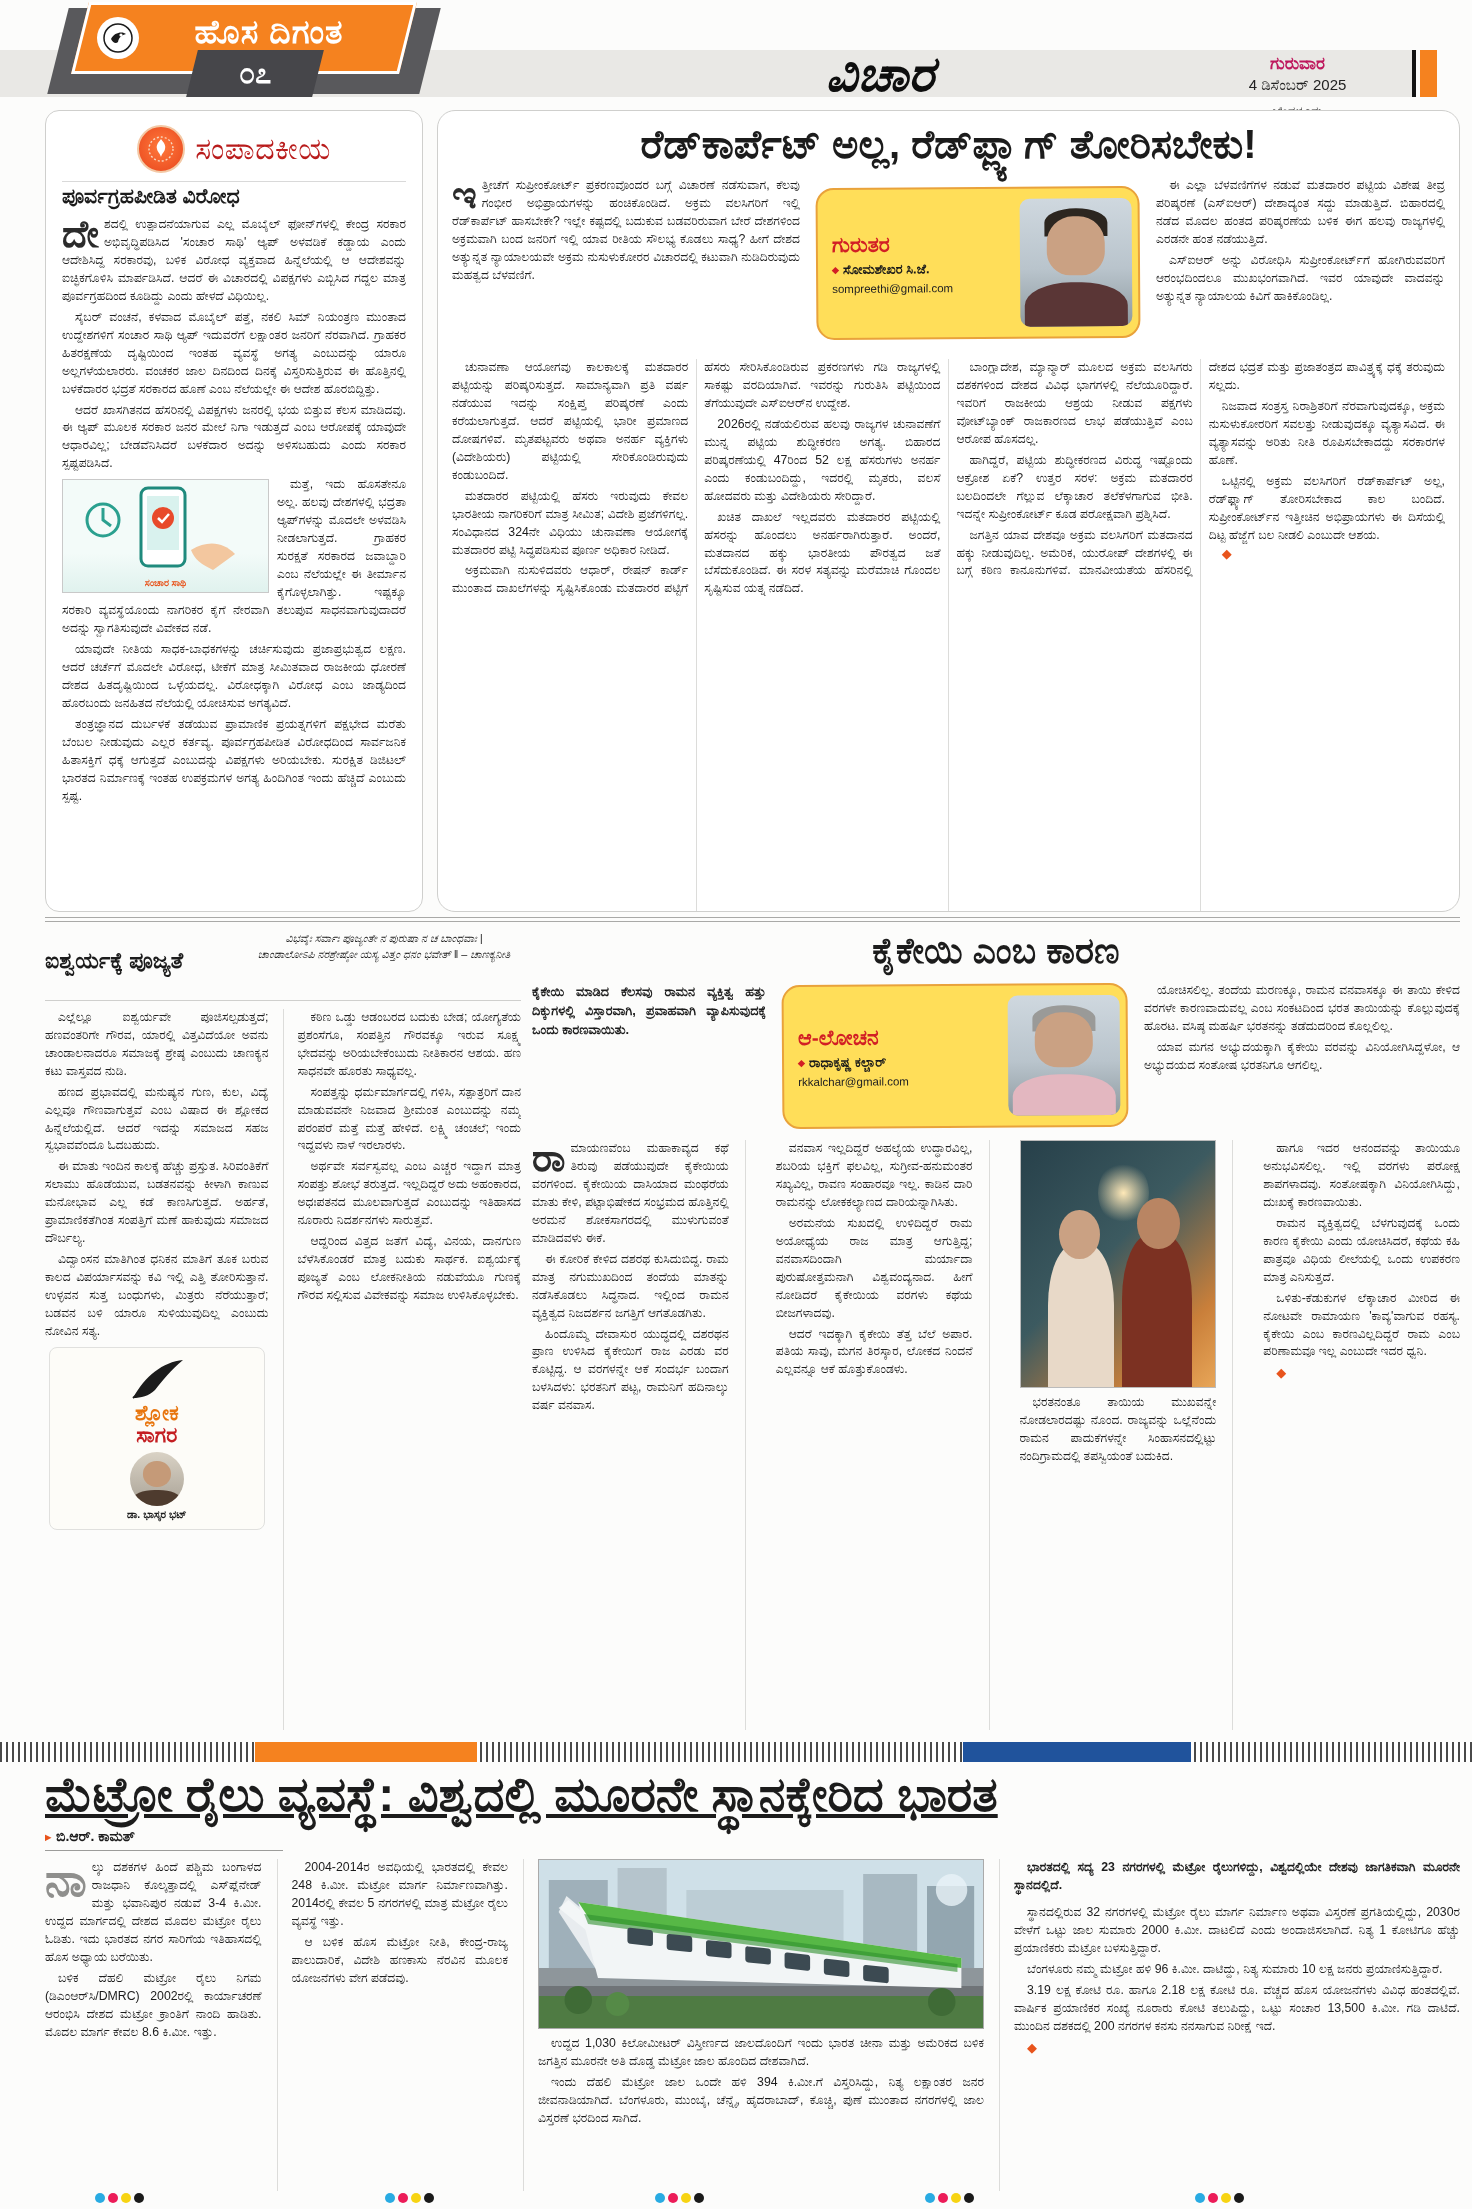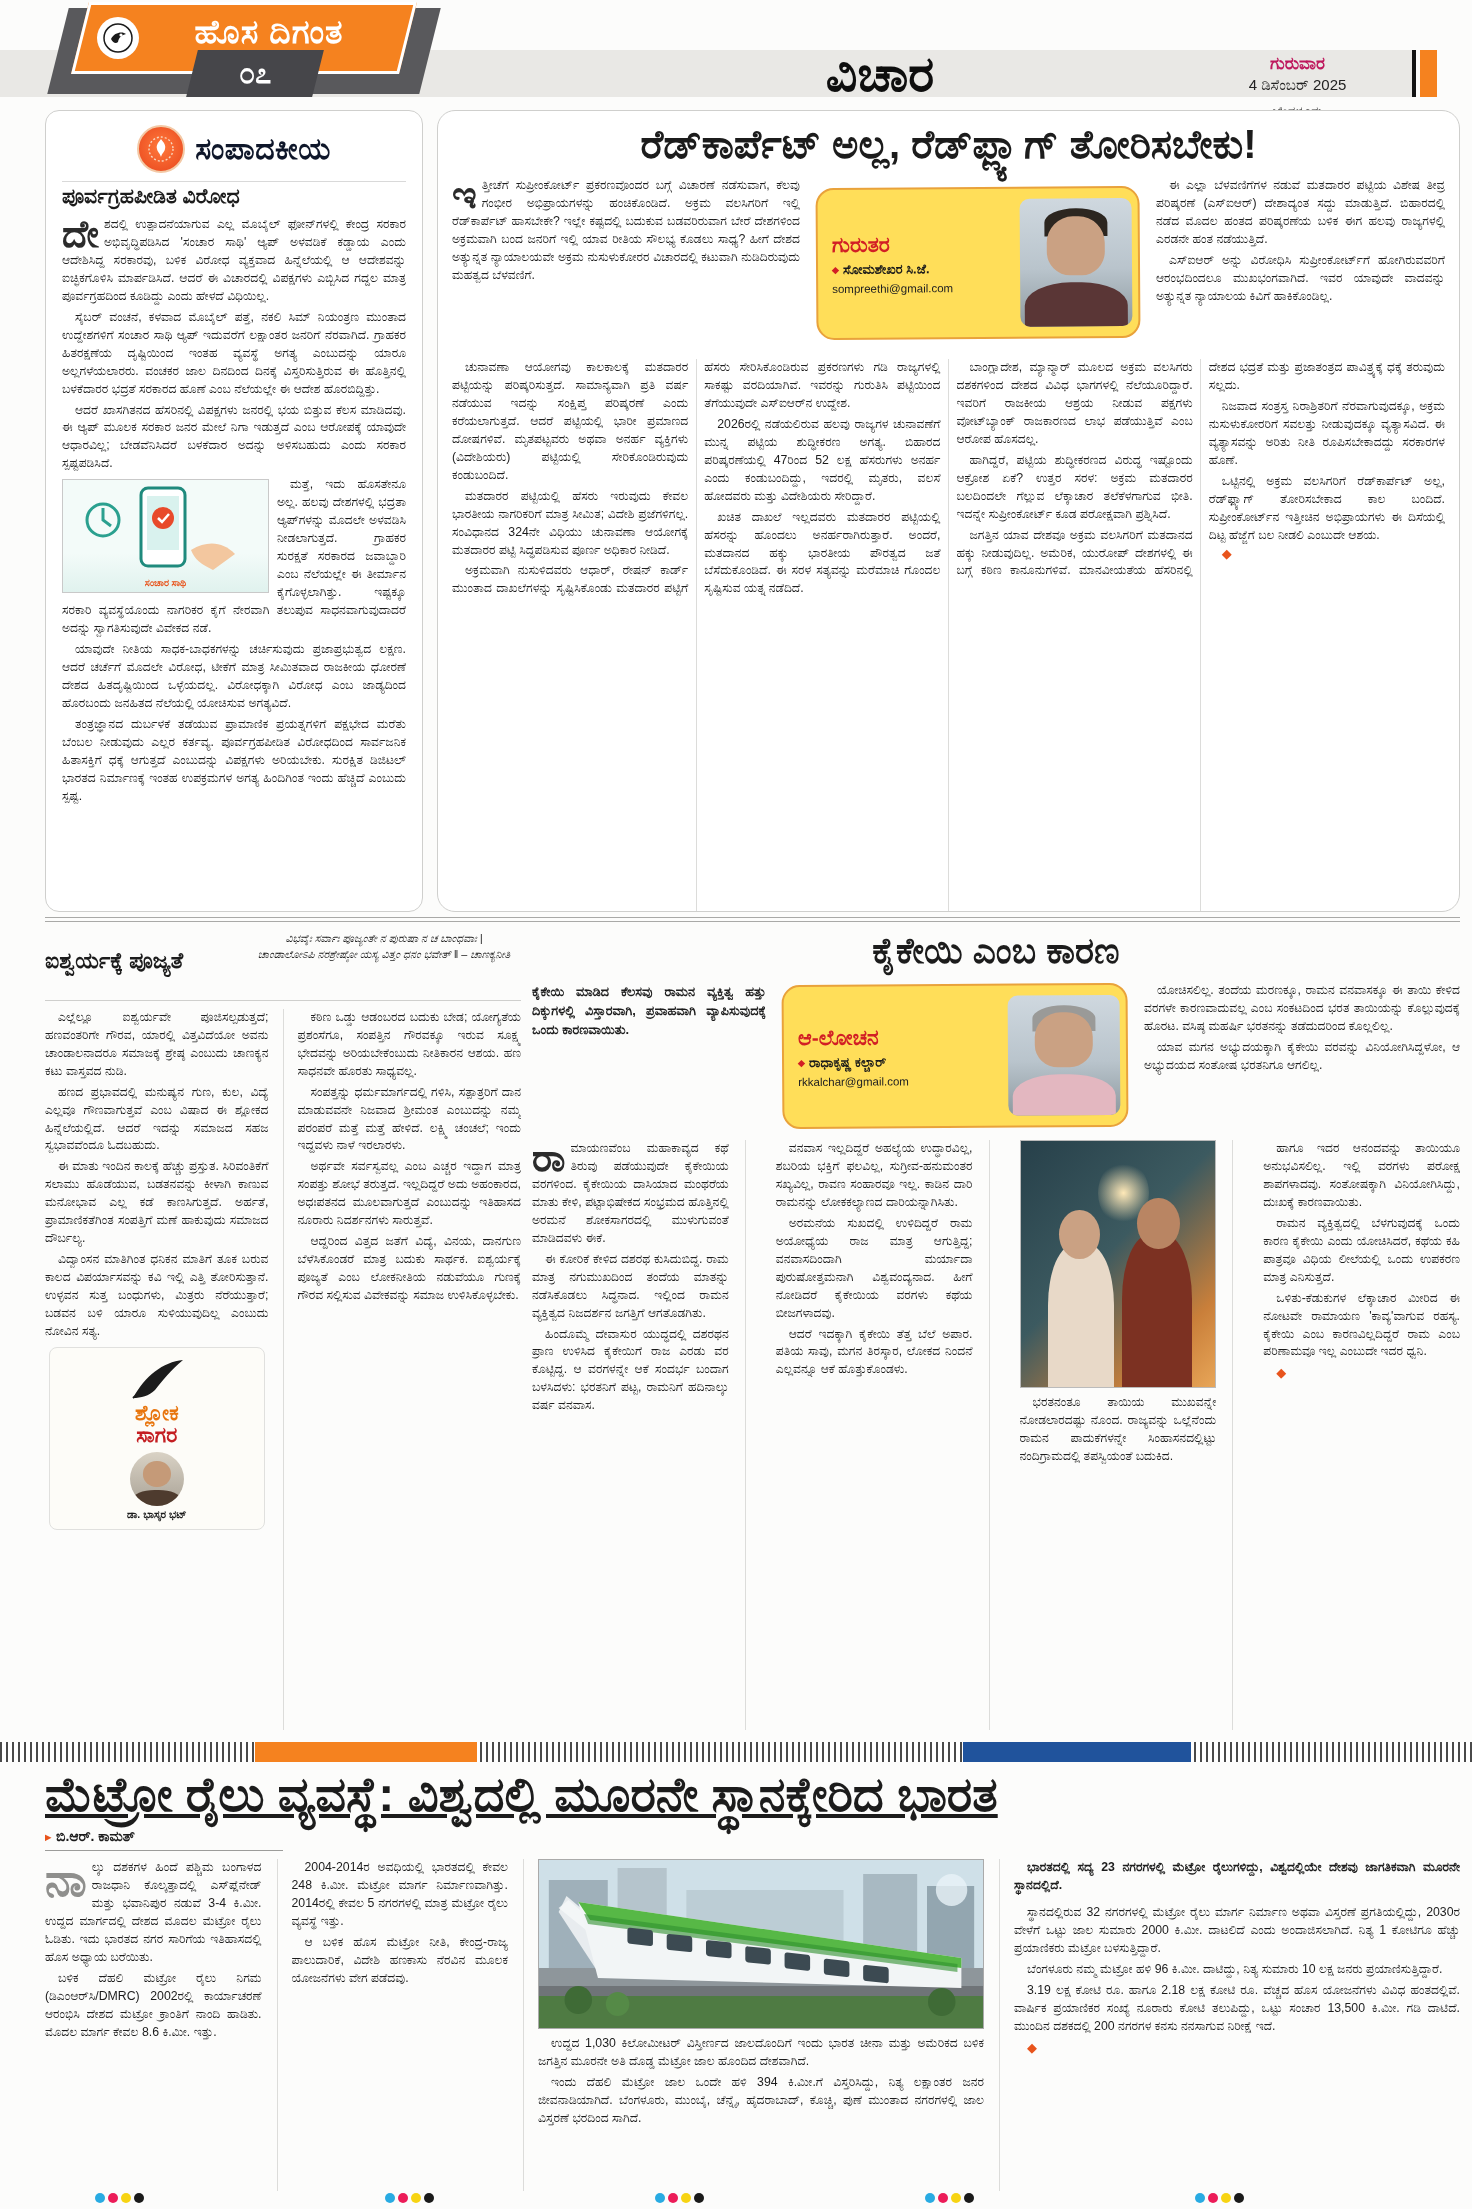--- a/index.html
+++ b/index.html
@@ -14,33 +14,33 @@
       transform:skewX(-14deg);border:3px solid #fff;box-sizing:border-box;}
   .brand-inner{transform:skewX(14deg);height:100%;display:flex;align-items:center;padding:0 14px;gap:8px;}
   .logo-circle{width:42px;height:42px;border-radius:50%;background:#fff;display:flex;align-items:center;justify-content:center;flex:none;}
   .brand-texts{display:flex;flex-direction:column;align-items:center;flex:1;}
   .brand-name{color:#fff;font-size:33px;font-weight:800;letter-spacing:1px;line-height:1;white-space:nowrap;}
   .brand-tagline{color:#fff;font-size:8px;margin-top:3px;letter-spacing:.5px;}
   .pageno-box{position:absolute;left:192px;top:50px;width:126px;height:47px;background:#46464a;transform:skewX(-14deg);
       display:flex;align-items:center;justify-content:center;color:#fff;font-size:29px;font-weight:800;}
   .pageno-box span{transform:skewX(14deg);}
   .section-title{position:absolute;left:620px;top:50px;width:520px;text-align:center;
-      font-size:49px;font-weight:800;color:#0e0e0e;line-height:1.0;}
+      font-size:49px;font-weight:800;color:#0e0e0e;line-height:1.0;font-style:italic;}
   .date-block{position:absolute;left:1195px;top:54px;width:205px;text-align:center;}
   .date-day{color:#be185d;font-weight:700;font-size:17px;}
   .date-date{font-size:15px;color:#222;margin-top:2px;}
   .date-city{font-size:13.5px;color:#333;margin-top:10px;}
   
   .card{position:absolute;background:#fff;border:1.5px solid #cfcfcd;border-radius:14px;box-sizing:border-box;}
   
   .edit-card{left:45px;top:110px;width:378px;height:802px;padding:14px 16px;overflow:hidden;}
   .edit-head{display:flex;align-items:center;justify-content:center;gap:10px;border-bottom:1px solid #d9d9d9;padding-bottom:8px;}
   .edit-logo{width:44px;height:44px;border-radius:50%;background:radial-gradient(circle at 50% 45%,#ff7a3c,#e8451c);
       display:flex;align-items:center;justify-content:center;flex:none;border:2px solid #f3c9a6;}
-  .edit-title-word{color:#0f172a;font-size:30px;font-weight:700;letter-spacing:.5px;}
+  .edit-title-word{color:#b91c1c;font-size:30px;font-weight:400;letter-spacing:.5px;}
   .edit-art-title{font-size:20.5px;font-weight:800;margin:2px 0 8px;}
   .body-txt p, p.para{font-size:12.3px;line-height:1.46;text-align:justify;margin:0 0 3px;text-indent:13px;}
   .dropcap{float:left;font-size:38px;font-weight:800;line-height:.85;padding:2px 5px 0 0;color:#2b2b2b;text-indent:0;}
   .lead-p{text-indent:0 !important;}
   .edit-fig{float:left;width:205px;height:112px;border:1px solid #c9c9c9;margin:3px 8px 3px 0;
       background:linear-gradient(180deg,#f3fbf9 65%,#e0f2ee);position:relative;overflow:hidden;}
   .fig-label{position:absolute;bottom:3px;left:0;right:0;text-align:center;font-size:9.5px;font-weight:800;color:#e8541c;}
   
   .main-card{left:437px;top:110px;width:1023px;height:802px;padding:10px 14px;border-radius:18px;overflow:hidden;}
   .main-headline{text-align:center;font-size:40px;font-weight:800;line-height:1.05;margin:2px 0 12px;}

